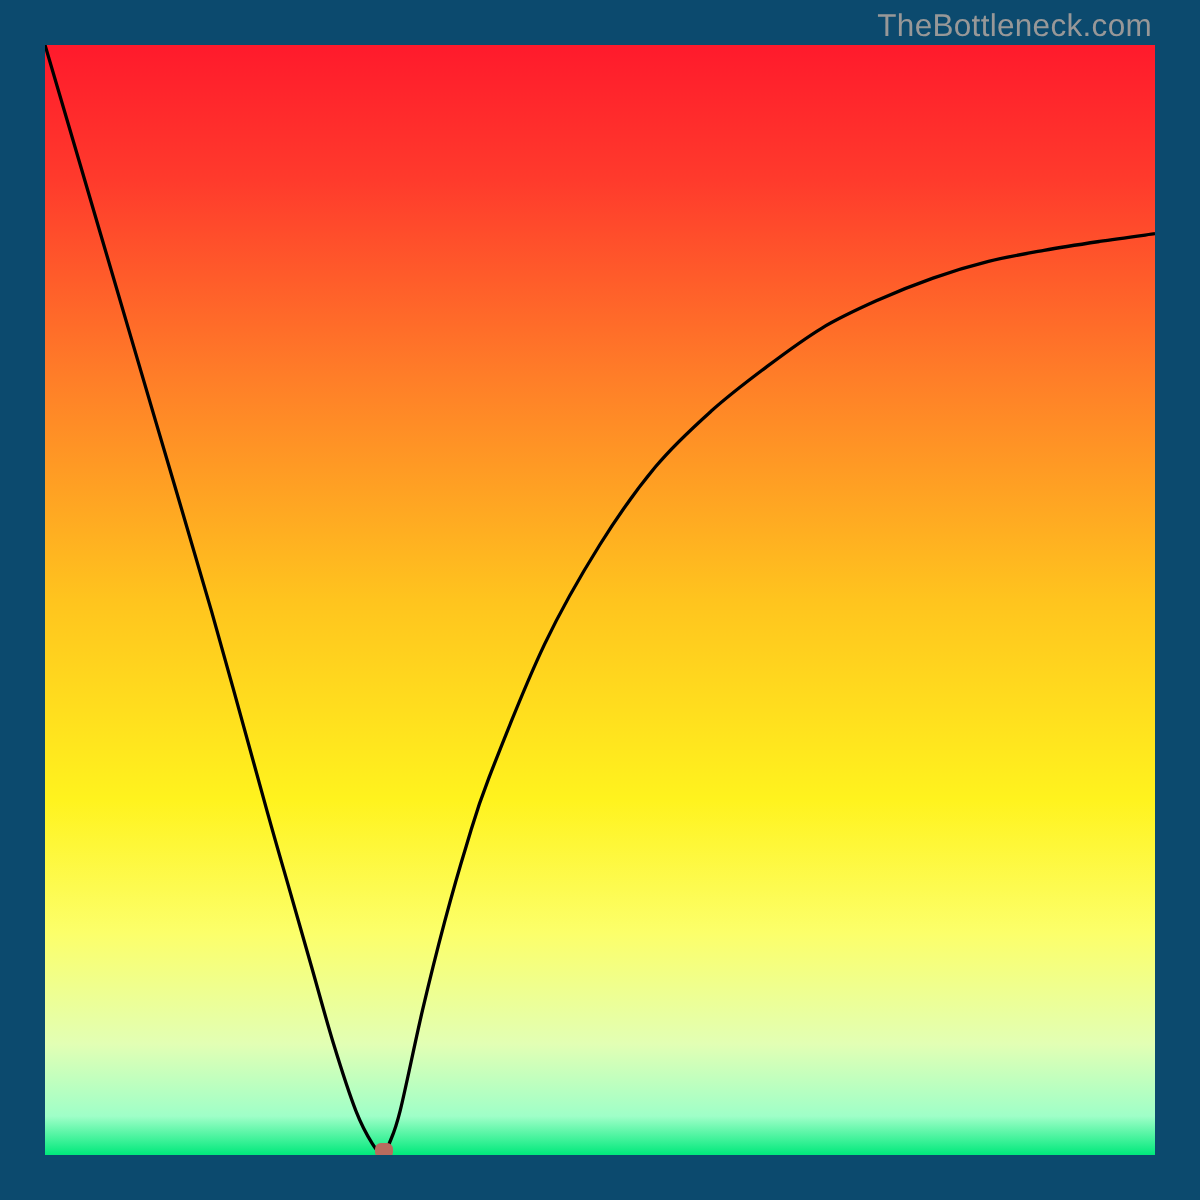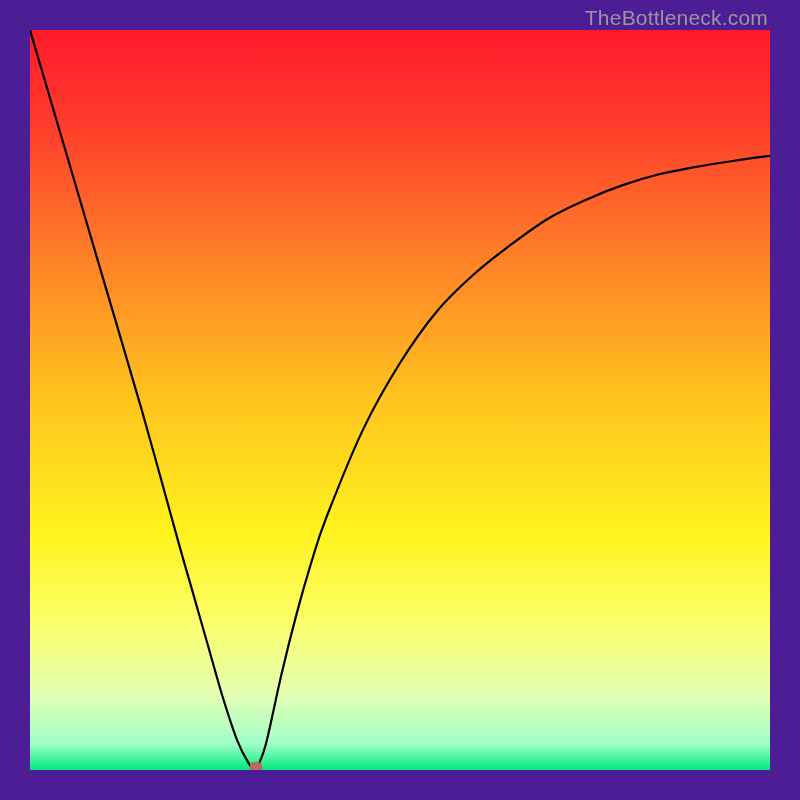--- a/index.html
+++ b/index.html
@@ -8,21 +8,21 @@
     width: 800px;
     height: 800px;
     overflow: hidden;
     background: #000;
     font-family: Arial, Helvetica, sans-serif;
   }
   .chart-container {
     position: relative;
     width: 800px;
     height: 800px;
-    background: #4c1d95;
+    background: #0c4a6e;
   }
   .plot-area {
     position: absolute;
     left: 30px;
     top: 30px;
     width: 740px;
     height: 740px;
     overflow: hidden;
   }
   .bg-gradient {

